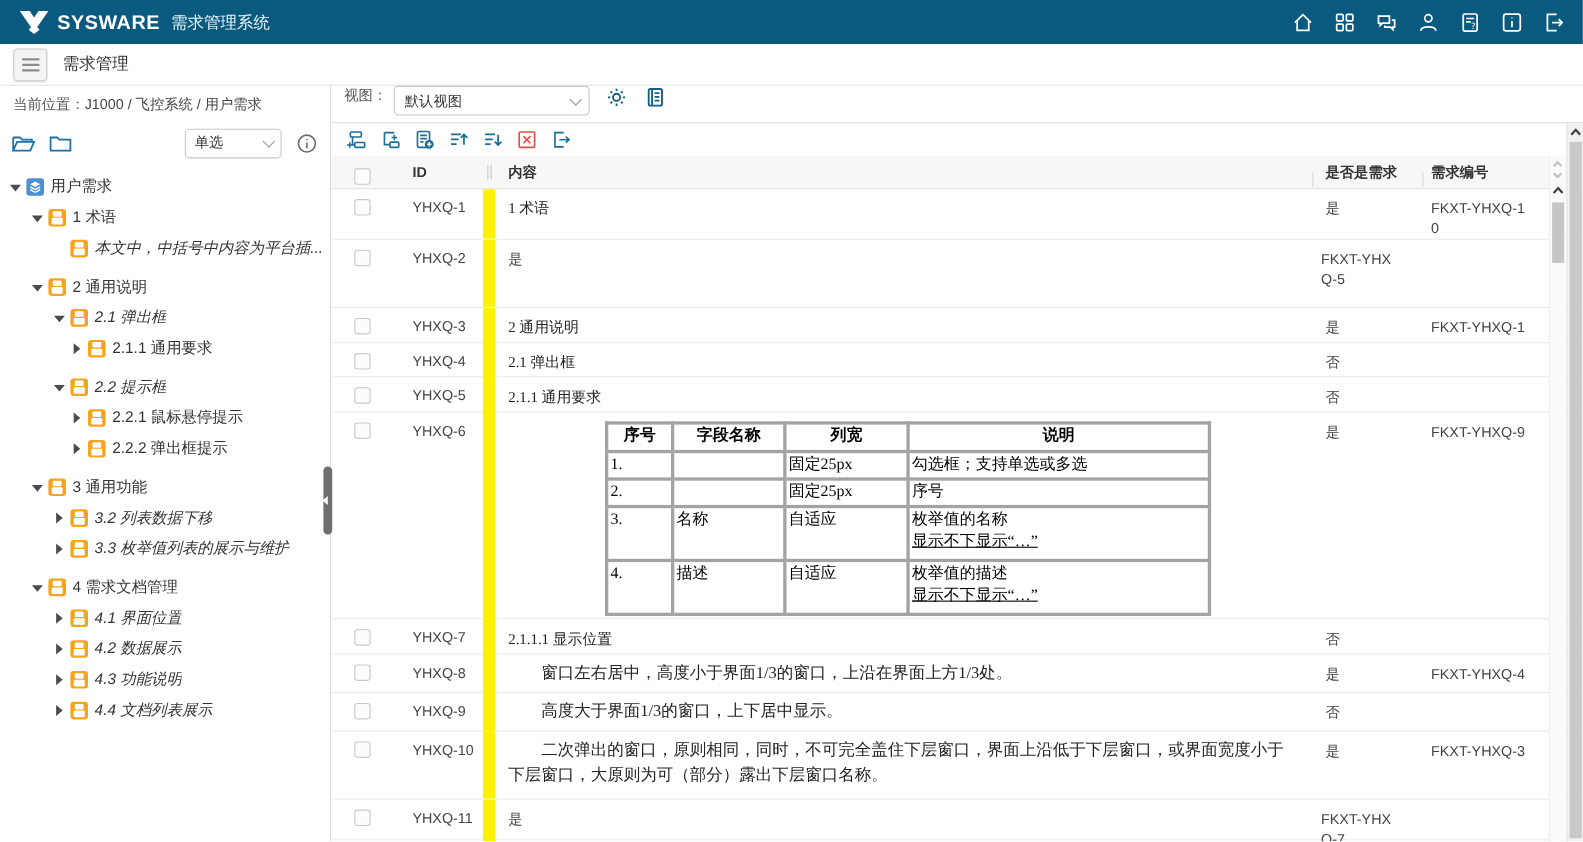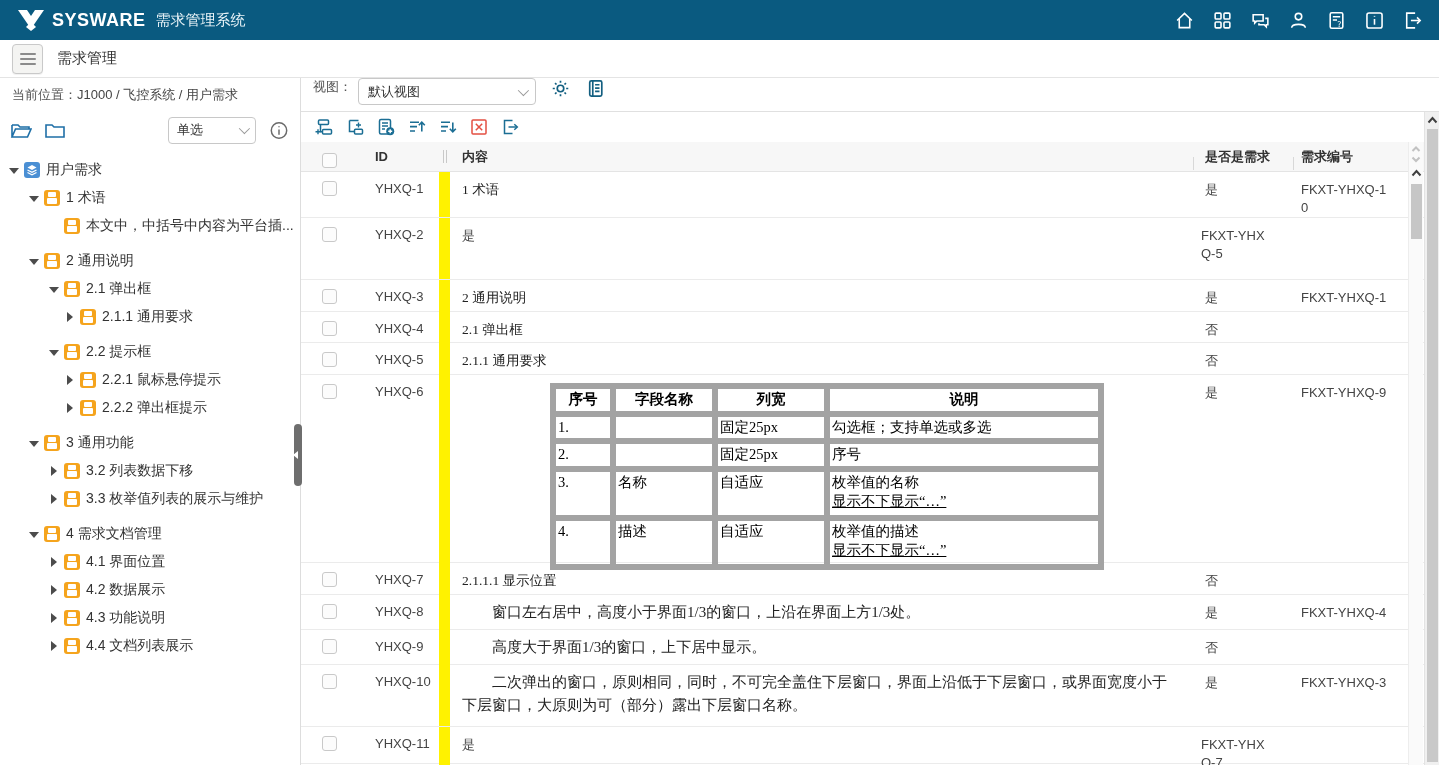--- a/index.html
+++ b/index.html
@@ -36,21 +36,21 @@
   .chev { width:8px; height:8px; border-right:1.5px solid #9a9a9a; border-bottom:1.5px solid #9a9a9a; transform:rotate(45deg) translateY(-2px); }
   .info-ico { width:17px; height:17px; flex:0 0 auto; }
 
   .tree { padding:8px 0 0 6px; font-size:14px; color:#333; }
   .titem { height:28px; display:flex; align-items:center; cursor:pointer; white-space:nowrap; }
   .titem.gap { margin-top:7px; }
   .titem .lab { margin-left:6px; overflow:hidden; text-overflow:ellipsis; max-width:215px; }
   .arr { width:12px; height:12px; flex:0 0 12px; position:relative; margin-right:4px; }
   .arr.down::before { content:""; position:absolute; left:1px; top:4px; border-left:5px solid transparent; border-right:5px solid transparent; border-top:6px solid #4c4c4c; }
   .arr.right::before { content:""; position:absolute; left:3px; top:1px; border-top:5px solid transparent; border-bottom:5px solid transparent; border-left:6px solid #4c4c4c; }
-  .lvl0{ padding-left:2px; } .lvl1{ padding-left:22px; } .lvl2{ padding-left:42px; } .lvl3{ padding-left:58px; }
+  .lvl0{ padding-left:2px; } .lvl1{ padding-left:22px; } .lvl2{ padding-left:42px;font-style:italic; } .lvl3{ padding-left:58px; }
   .ticon { width:16px; height:16px; border-radius:3px; flex:0 0 16px; position:relative; }
   .ticon.doc { background:#f5a41d; }
   .ticon.doc::before { content:""; position:absolute; top:2px; left:4px; width:8px; height:5px; background:#fff; border-radius:1px; }
   .ticon.doc::after { content:""; position:absolute; bottom:2px; left:3px; width:10px; height:6px; background:#fff; border-radius:1px; }
   .ticon.layers { background:#4a8fd4; }
   .ticon.layers svg { position:absolute; inset:1px; }
 
   .splitter { position:absolute; left:294px; top:346px; width:8px; height:62px; background:#6e6e6e; border-radius:4px; z-index:6; cursor:col-resize; }
   .splitter::after { content:""; position:absolute; left:-1px; top:27px; border-top:4px solid transparent; border-bottom:4px solid transparent; border-right:5px solid #fff; }
 
@@ -84,21 +84,21 @@
   .c-content.small { font-size:13.5px; padding-top:8px; }
   .c-content.indent { text-indent:2em; }
   .c-isreq { padding:9px 0 0 12px; font-size:13px; color:#444; }
   .c-reqno { padding:9px 28px 0 8px; font-size:13px; color:#444; word-break:break-all; line-height:1.4; }
   .r1{height:46px;} .r2{height:62px;} .r3{height:32px;} .r4{height:31px;} .r5{height:32px;} .r6{height:188px;}
   .r7{height:32px;} .r8{height:35px;} .r9{height:35px;} .r10{height:62px;} .r11{height:37px;}
 
   
   .emb { margin:2px 0 0 88px; border-collapse:collapse; table-layout:fixed; width:548px;
     font-family:"Liberation Serif","DejaVu Serif",serif; font-size:14.5px; color:#000; }
-  .emb th, .emb td { border:6px solid #a3a3a3; padding:1px 2px; vertical-align:top; text-align:left; line-height:1.35; }
+  .emb th, .emb td { border:3px solid #a3a3a3; padding:1px 2px; vertical-align:top; text-align:left; line-height:1.35; }
   .emb th { text-align:center; font-weight:bold; height:26px; }
   .emb .w0{width:60px;} .emb .w1{width:102px;} .emb .w2{width:112px;} .emb .w3{width:274px;}
   .emb tr.tall td { height:49px; }
   .emb tr.short td { height:25px; }
   .u { text-decoration:underline; }
 
   
   .page-scroll { position:absolute; right:0; top:112px; bottom:0; width:15px; background:#f0f0f0; border-left:1px solid #e3e3e3; z-index:5; }
   .page-scroll .sarrow { position:absolute; top:3px; left:2px; width:11px; height:11px; }
   .page-scroll .thumb { position:absolute; top:17px; bottom:3px; left:2px; width:11px; background:#c9c9c9; cursor:grab; }

